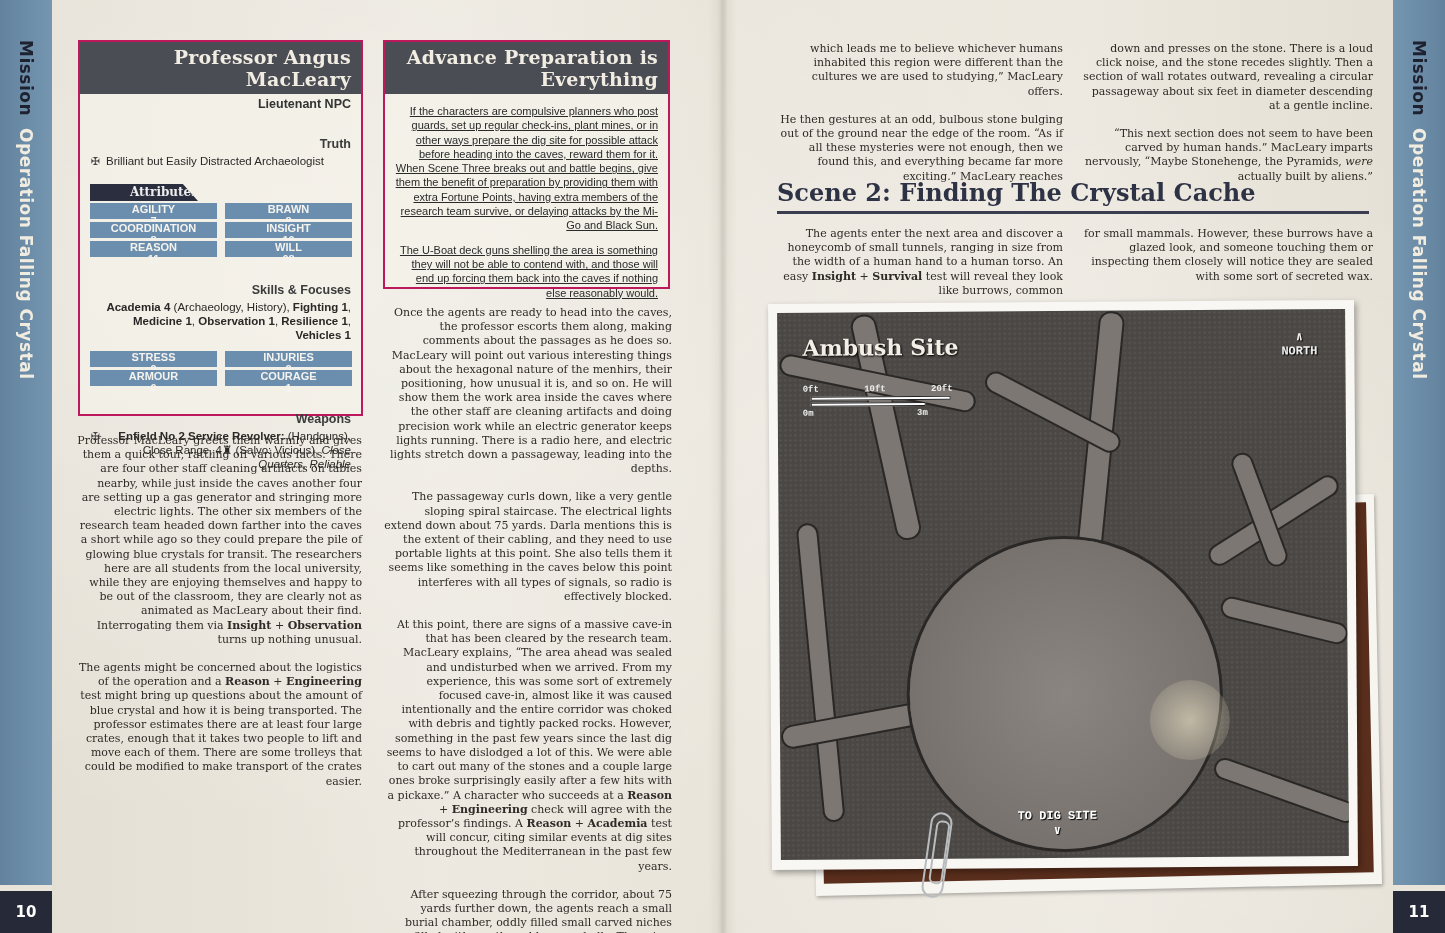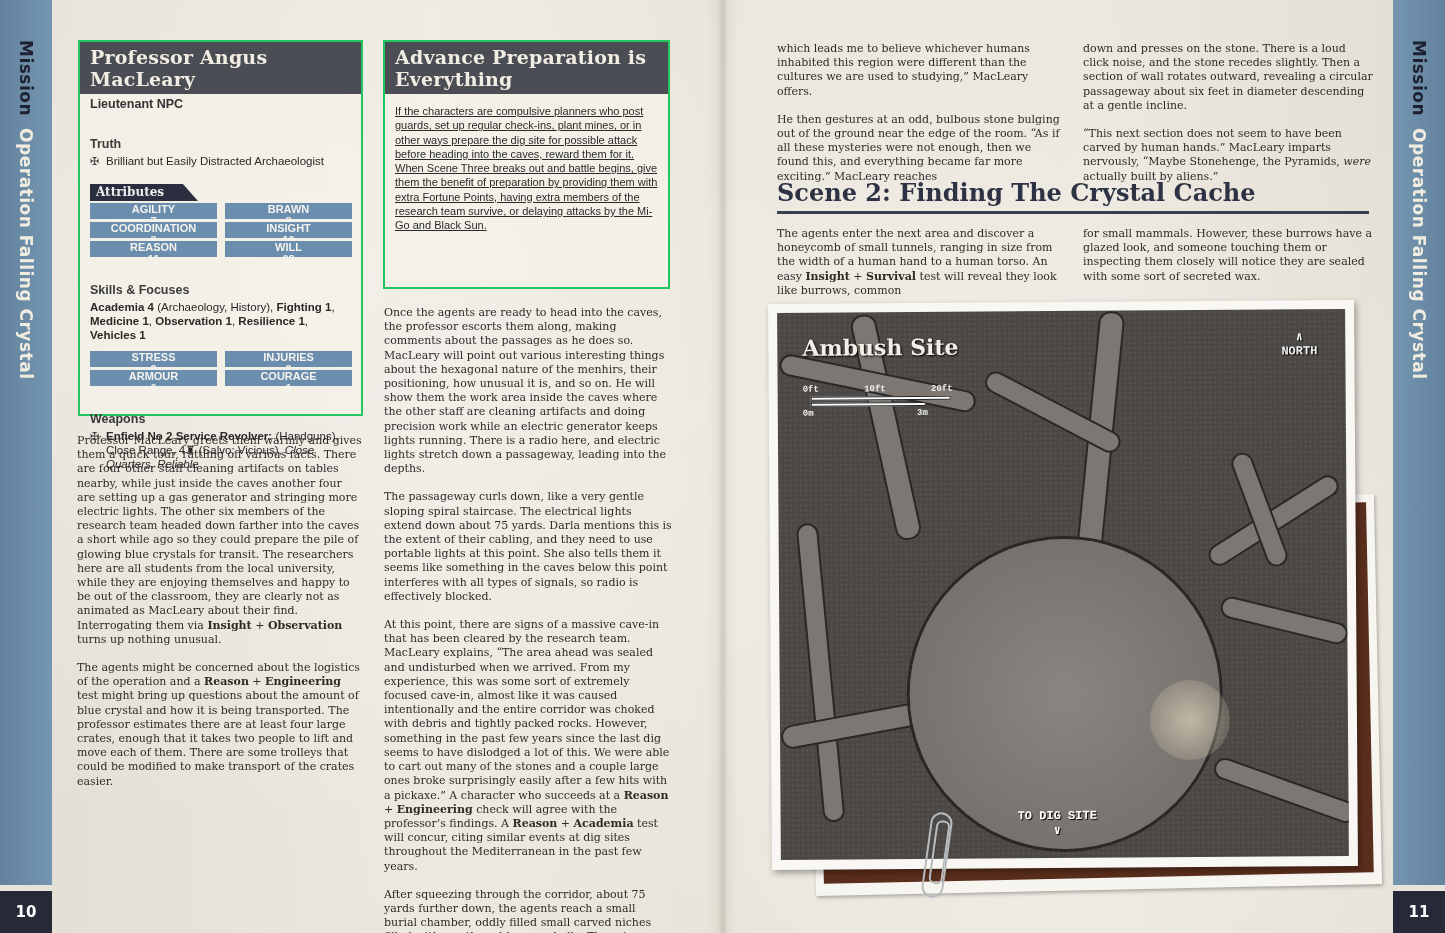--- a/index.html
+++ b/index.html
@@ -38,21 +38,21 @@
       position: absolute; bottom: 0; width: 52px; height: 42px;
       background: #262a38; color: #fff;
       font-family: "DejaVu Sans", sans-serif; font-weight: bold; font-size: 15px;
       display: flex; align-items: center; justify-content: center;
     }
     .sidebar.left .pagenum { left: 0; }
     .sidebar.right .pagenum { right: 0; }
     .strip { position: absolute; bottom: 42px; width: 52px; height: 6px; background: #e9e4da; }
 
     
-    .box { position: absolute; border: 2px solid #22c55e; background: rgba(245,242,234,0.7); }
+    .box { position: absolute; border: 2px solid #be185d; background: rgba(245,242,234,0.7); text-align: right; }
     .box-head {
       background: #4b4d55; color: #f2ede2;
       font-family: "DejaVu Serif", serif; font-weight: bold;
       font-size: 19px; padding: 4px 10px; letter-spacing: 0.2px;
     }
     .npc { left: 78px; top: 40px; width: 285px; height: 376px; }
     .npc .inner { padding: 1px 10px 0 10px; font-family: "Liberation Sans", sans-serif; font-size: 11.5px; }
     .npc .label { font-weight: bold; font-size: 12.5px; color: #333; margin: 2px 0 6px; }
     .npc .h { font-size: 12.5px; font-weight: bold; color: #3b3b3b; margin-top: 26px; margin-bottom: 3px; }
     .npc .bullet { display: flex; gap: 6px; line-height: 14px; }
@@ -68,21 +68,21 @@
       display: flex; justify-content: space-between; align-items: center;
       padding: 0 5px; font-weight: bold; font-size: 11px; flex-direction: column;
     }
     .skills { line-height: 14px; font-size: 11.5px; }
     .skills b { font-weight: bold; }
 
     .prep { left: 383px; top: 40px; width: 287px; height: 249px; }
     .prep .inner { padding: 10px 10px; font-family: "Liberation Sans", sans-serif; font-size: 11px; line-height: 14.3px; color: #2a2a2a; text-decoration: underline; }
     .prep .inner p + p { margin-top: 10px; }
 
-    .col { position: absolute; font-size: 11px; line-height: 14.2px; color: #2e2b27; }
+    .col { position: absolute; font-size: 11px; line-height: 14.2px; color: #2e2b27; text-align: right; }
     .col p + p { margin-top: 14px; }
     .col b { font-weight: bold; }
 
     .scene-title {
       position: absolute; left: 777px; top: 178px; width: 592px;
       font-family: "DejaVu Serif", serif; font-weight: bold; font-size: 24px; color: #2e3245;
       padding-bottom: 4px; border-bottom: 3px solid #3a3e50;
     }
 
     
@@ -227,20 +227,21 @@
         <b>Enfield No 2 Service Revolver:</b><span> (Handguns),</span><span> Close Range, 4</span><span>♜</span><span> (Salvo: Vicious), </span><i>Close Quarters, Reliable</i>
       </span>
     </div>
   </div>
 </div>
 
 <div class="box prep">
   <div class="box-head">Advance Preparation is Everything</div>
   <div class="inner">
     <p>If the characters are compulsive planners who post guards, set up regular check-ins, plant mines, or in other ways prepare the dig site for possible attack before heading into the caves, reward them for it. When Scene Three breaks out and battle begins, give them the benefit of preparation by providing them with extra Fortune Points, having extra members of the research team survive, or delaying attacks by the Mi-Go and Black Sun.</p>
+    <p>The U-Boat deck guns shelling the area is something they will not be able to contend with, and those will end up forcing them back into the caves if nothing else reasonably would.</p>
   </div>
 </div>
 
 <div class="col" style="left:77px; top:434px; width:285px;">
   <p><span>Professor MacLeary greets them warmly and gives them a quick tour, rattling off various facts. There are four other staff cleaning artifacts on tables nearby, while just inside the caves another four are setting up a gas generator and stringing more electric lights. The other six members of the research team headed down farther into the caves a short while ago so they could prepare the pile of glowing blue crystals for transit. The researchers here are all students from the local university, while they are enjoying themselves and happy to be out of the classroom, they are clearly not as animated as MacLeary about their find. Interrogating them via </span><b>Insight</b><span> + </span><b>Observation</b><span> turns up nothing unusual.</span></p>
   <p><span>The agents might be concerned about the logistics of the operation and a </span><b>Reason</b><span> + </span><b>Engineering</b><span> test might bring up questions about the amount of blue crystal and how it is being transported. The professor estimates there are at least four large crates, enough that it takes two people to lift and move each of them. There are some trolleys that could be modified to make transport of the crates easier.</span></p>
 </div>
 
 <div class="col" style="left:384px; top:306px; width:288px;">
   <p>Once the agents are ready to head into the caves, the professor escorts them along, making comments about the passages as he does so. MacLeary will point out various interesting things about the hexagonal nature of the menhirs, their positioning, how unusual it is, and so on. He will show them the work area inside the caves where the other staff are cleaning artifacts and doing precision work while an electric generator keeps lights running. There is a radio here, and electric lights stretch down a passageway, leading into the depths.</p>

